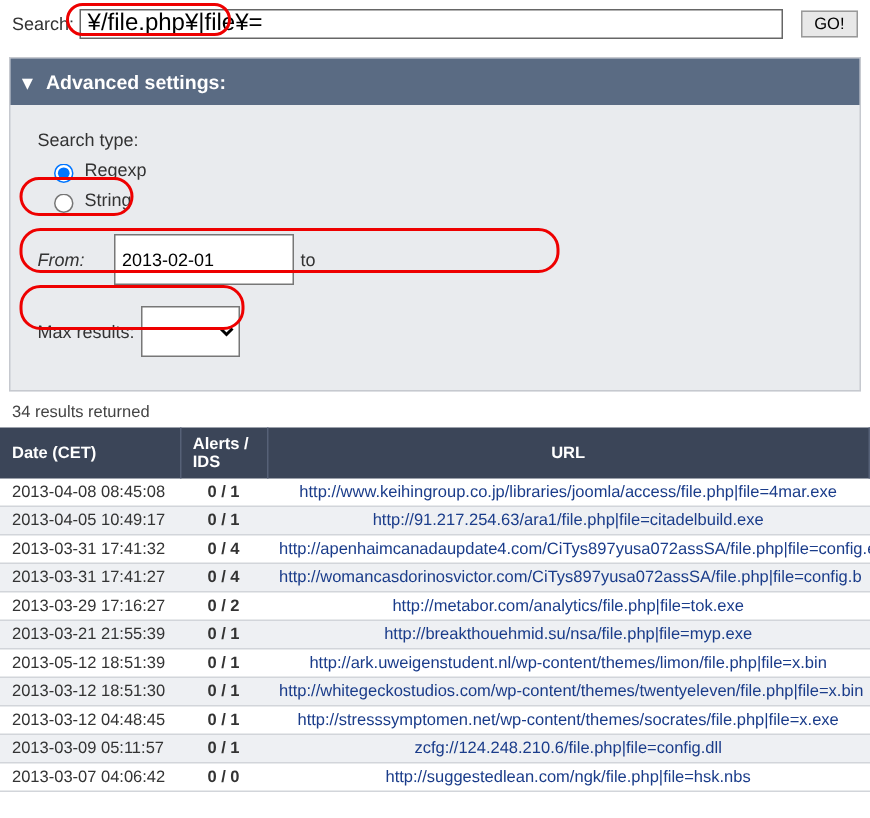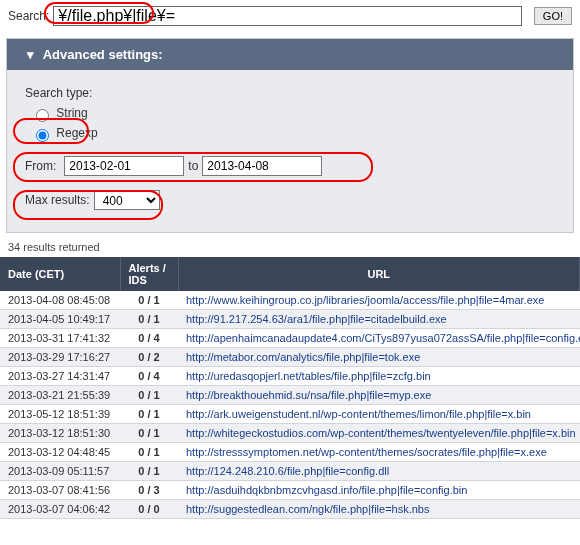--- a/index.html
+++ b/index.html
@@ -40,38 +40,38 @@
   }
   .panel {
     margin: 6px;
     background: #e9ebee;
     border: 1px solid #c6c9cf;
   }
   .panel-header {
     background: #5a6b83;
     color: #fff;
     font-weight: bold;
-    padding: 8px 20px;
+    padding: 8px 8px;
     font-size: 13px;
   }
   .panel-header .chev {
     display: inline-block;
     margin-right: 6px;
   }
   .panel-body {
     padding: 16px 18px 22px 18px;
   }
   .field-label { margin-bottom: 6px; }
   .radio-row { margin: 4px 0 4px 6px; }
   .radio-row input { vertical-align: middle; margin-right: 4px; }
   .date-row, .max-row { margin-top: 14px; display: flex; align-items: center; }
   .date-input, .max-select {
     border: 1px solid #777;
     background: #fff;
-    padding: 2px 4px;
+    padding: 16px 4px;
     font-size: 12px;
     height: 20px;
   }
   .date-input { width: 120px; }
   .to-label { margin: 0 4px; }
   .max-select { width: 66px; }
   .results-count {
     margin: 8px 8px 4px 8px;
     font-size: 11px;
     color: #444;
@@ -93,21 +93,21 @@
   table.results tbody td {
     padding: 3px 8px;
     border-bottom: 1px solid #d2d5da;
     white-space: nowrap;
     overflow: hidden;
   }
   table.results tbody tr:nth-child(even) { background: #eef0f3; }
   table.results tbody tr:nth-child(odd) { background: #fff; }
   .col-date { width: 120px; }
   .col-alerts { width: 58px; text-align: center; font-weight: bold; }
-  .col-url { color: #1a3c8a; max-width: 380px; text-overflow: clip; }
+  .col-url { color: #1a3c8a; max-width: 380px; text-overflow: clip; text-align: center; }
   .highlight {
     position: absolute;
     border: 2px solid #e00;
     border-radius: 14px;
     pointer-events: none;
   }
   .rel { position: relative; align-items: center; }
 </style>
 </head>
 <body>
@@ -121,37 +121,36 @@
 
 <div class="panel">
   <div class="panel-header">
     <span class="chev">▾</span>
     <span>Advanced settings:</span>
   </div>
   <div class="panel-body rel">
     <div class="field-label">Search type:</div>
     <div class="radio-row">
       <label>
+        <input type="radio" name="st" checked="" style="">
+        <span>Regexp</span>
+      </label>
+    </div>
+    <div class="radio-row">
+      <label>
         <input type="radio" name="st" style="">
         <span>String</span>
       </label>
     </div>
-    <div class="radio-row">
-      <label>
-        <input type="radio" name="st" checked="" style="">
-        <span>Regexp</span>
-      </label>
-    </div>
     <div class="highlight" style="left:6px; top:48px; width:76px; height:26px;"></div>
 
     <div class="date-row">
-      <span style="margin-right:8px;">From:</span>
+      <span style="margin-right:20px;font-style:italic;">From:</span>
       <input class="date-input" type="text" value="2013-02-01" style="">
       <span class="to-label">to</span>
-      <input class="date-input" type="text" value="2013-04-08" style="">
     </div>
     <div class="highlight" style="left:6px; top:82px; width:360px; height:30px;"></div>
 
     <div class="max-row">
       <span style="margin-right:4px;">Max results:</span>
       <select class="max-select">
         <option>400</option>
       </select>
     </div>
     <div class="highlight" style="left:6px; top:120px; width:150px; height:30px;"></div>
@@ -178,30 +177,30 @@
         <td class="col-date">2013-04-05 10:49:17</td>
         <td class="col-alerts">0 / 1</td>
         <td class="col-url">http://91.217.254.63/ara1/file.php|file=citadelbuild.exe</td>
       </tr>
       <tr>
         <td class="col-date">2013-03-31 17:41:32</td>
         <td class="col-alerts">0 / 4</td>
         <td class="col-url">http://apenhaimcanadaupdate4.com/CiTys897yusa072assSA/file.php|file=config.exe</td>
       </tr>
       <tr>
+        <td class="col-date">2013-03-31 17:41:27</td>
+        <td class="col-alerts">0 / 4</td>
+        <td class="col-url">http://womancasdorinosvictor.com/CiTys897yusa072assSA/file.php|file=config.b</td>
+      </tr>
+      <tr>
         <td class="col-date">2013-03-29 17:16:27</td>
         <td class="col-alerts">0 / 2</td>
         <td class="col-url">http://metabor.com/analytics/file.php|file=tok.exe</td>
       </tr>
       <tr>
-        <td class="col-date">2013-03-27 14:31:47</td>
-        <td class="col-alerts">0 / 4</td>
-        <td class="col-url">http://uredasqopjerl.net/tables/file.php|file=zcfg.bin</td>
-      </tr>
-      <tr>
         <td class="col-date">2013-03-21 21:55:39</td>
         <td class="col-alerts">0 / 1</td>
         <td class="col-url">http://breakthouehmid.su/nsa/file.php|file=myp.exe</td>
       </tr>
       <tr>
         <td class="col-date">2013-05-12 18:51:39</td>
         <td class="col-alerts">0 / 1</td>
         <td class="col-url">http://ark.uweigenstudent.nl/wp-content/themes/limon/file.php|file=x.bin</td>
       </tr>
       <tr>
@@ -210,26 +209,21 @@
         <td class="col-url">http://whitegeckostudios.com/wp-content/themes/twentyeleven/file.php|file=x.bin</td>
       </tr>
       <tr>
         <td class="col-date">2013-03-12 04:48:45</td>
         <td class="col-alerts">0 / 1</td>
         <td class="col-url">http://stresssymptomen.net/wp-content/themes/socrates/file.php|file=x.exe</td>
       </tr>
       <tr>
         <td class="col-date">2013-03-09 05:11:57</td>
         <td class="col-alerts">0 / 1</td>
-        <td class="col-url">http://124.248.210.6/file.php|file=config.dll</td>
-      </tr>
-      <tr>
-        <td class="col-date">2013-03-07 08:41:56</td>
-        <td class="col-alerts">0 / 3</td>
-        <td class="col-url">http://asduihdqkbnbmzcvhgasd.info/file.php|file=config.bin</td>
+        <td class="col-url">zcfg://124.248.210.6/file.php|file=config.dll</td>
       </tr>
       <tr>
         <td class="col-date">2013-03-07 04:06:42</td>
         <td class="col-alerts">0 / 0</td>
         <td class="col-url">http://suggestedlean.com/ngk/file.php|file=hsk.nbs</td>
       </tr>
     </tbody>
 </table>
 
 </body></html>

